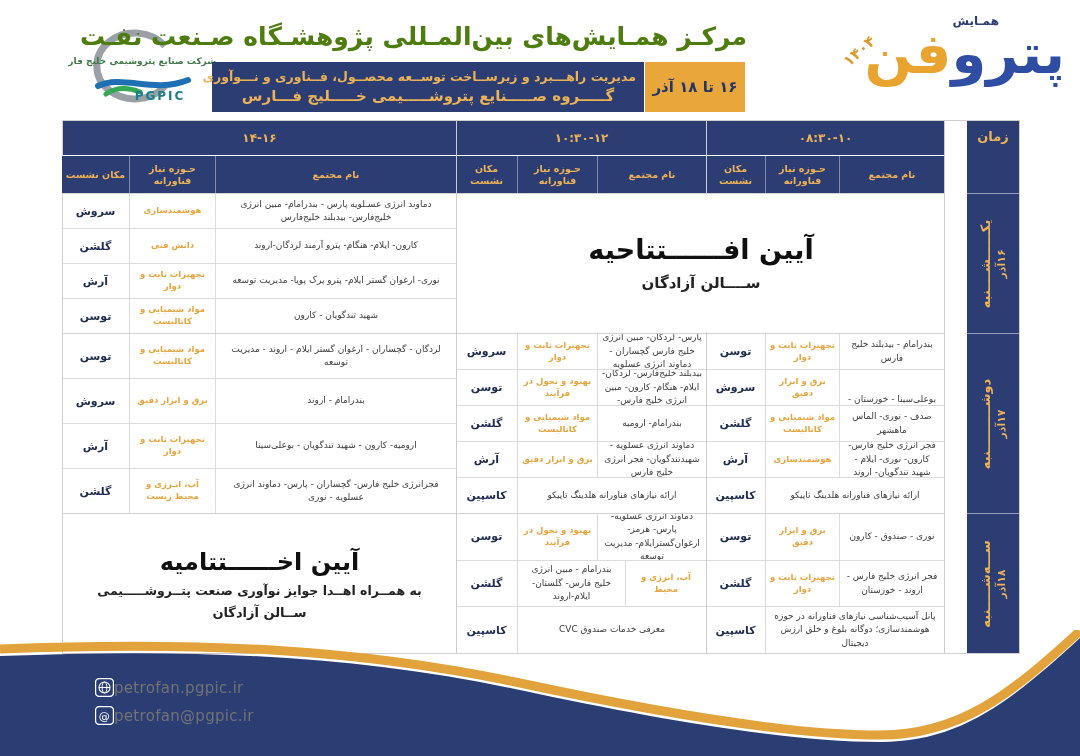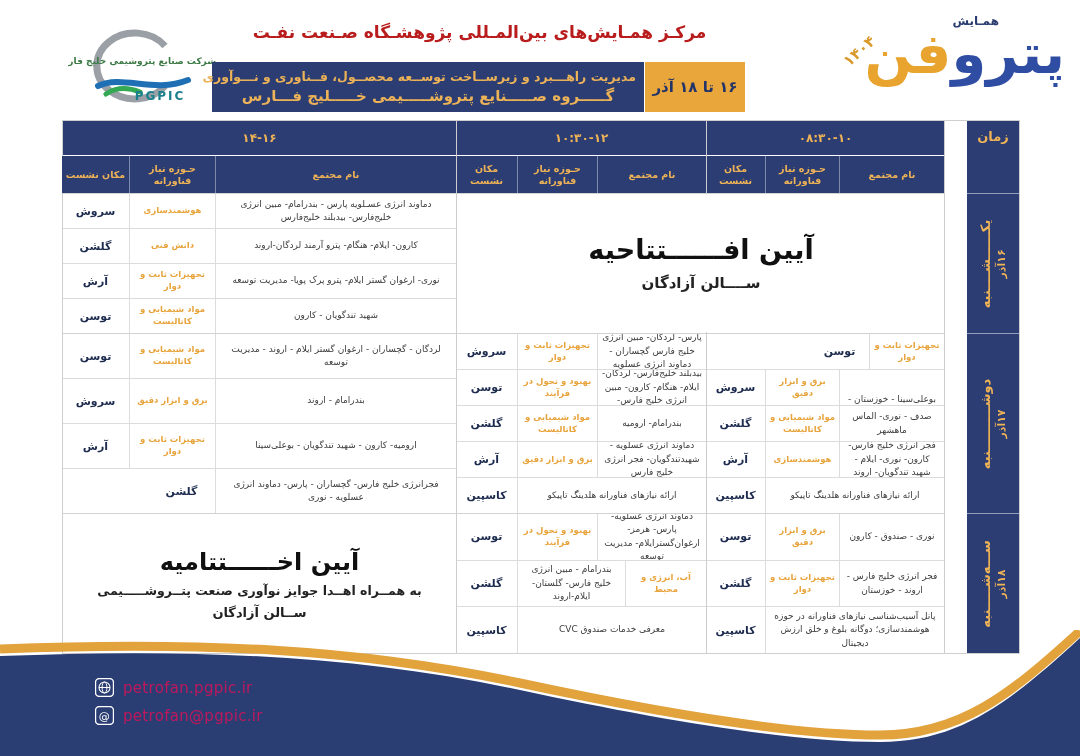--- a/index.html
+++ b/index.html
@@ -1,20 +1,20 @@
 <!DOCTYPE html>
 <html lang="fa"><head>
 <meta charset="utf-8">
 <style>
   html,body{margin:0;padding:0;background:#fff;}
   .page{position:relative;width:1080px;height:756px;background:#ffffff;overflow:hidden;
         font-family:"DejaVu Sans",sans-serif;}
   
-  .title{position:absolute;left:212px;top:22px;width:535px;text-align:center;
-         font-size:17px;font-weight:bold;color:#b91c1c;direction:rtl;white-space:nowrap;}
+  .title{position:absolute;left:212px;top:22px;width:535px;
+         font-size:25px;font-weight:bold;color:#4d7c0f;direction:rtl;white-space:nowrap;}
   .band{position:absolute;left:212px;top:62px;width:432px;height:50px;background:#2b3d72;
         color:#ecb258;direction:rtl;display:flex;flex-direction:column;justify-content:center;
         gap:3px;text-align:center;font-weight:bold;box-sizing:border-box;padding:0 8px;}
   .band-l1{font-size:12.5px;white-space:nowrap;}
   .band-l2{font-size:15px;white-space:nowrap;}
   .badge{position:absolute;left:645px;top:62px;width:100px;height:50px;background:#e9a63b;
          color:#233568;display:flex;align-items:center;justify-content:center;
          font-size:15px;font-weight:bold;direction:rtl;}
   .brandbox{position:absolute;left:835px;top:0;width:240px;height:118px;}
   .fair{position:absolute;top:14px;right:76px;font-size:12px;font-weight:bold;color:#2b3c70;}
@@ -57,21 +57,21 @@
   .clostitle{font-size:24px;font-weight:bold;color:#101010;direction:rtl;}
   .clossub{font-size:12.5px;font-weight:bold;color:#222;direction:rtl;}
   .closhall{font-size:13px;font-weight:bold;color:#222;direction:rtl;}
   .ceremony{position:absolute;background:#fff;display:flex;flex-direction:column;
             align-items:center;justify-content:center;gap:9px;}
   .certitle{font-size:27px;font-weight:bold;color:#101010;direction:rtl;}
   .cerhall{font-size:15px;font-weight:bold;color:#222;direction:rtl;}
   
   .wave{position:absolute;left:0;bottom:0;width:1080px;height:126px;}
   .contacts{position:absolute;left:95px;top:678px;display:flex;flex-direction:column;gap:9px;}
-  .contact{display:flex;align-items:center;gap:9px;color:#be185d;font-size:15px;letter-spacing:.3px;}
+  .contact{display:flex;align-items:center;color:#737373;font-size:15px;letter-spacing:.3px;}
 </style>
 </head>
 <body>
 
 <div class="page">
 
   <div class="pgpicbox">
     <svg width="148" height="92" viewBox="0 0 148 92">
       <path d="M97,22 A38,33 0 1 0 97,62" fill="none" stroke="#9aa0a6" stroke-width="7"></path>
       <path d="M30,62 C55,50 85,70 120,56" fill="none" stroke="#1f6fb5" stroke-width="6" stroke-linecap="round"></path>
@@ -123,20 +123,21 @@
           <span class="ltr">۰۸:۳۰-۱۰</span>
         </div>
         <div class="subrow" style="height: 38px;">
           <div class="navy subhead" style="width: 104px;">نام مجتمع</div>
           <div class="navy subhead" style="width: 74px;">حـوزه نیاز فناورانه</div>
           <div class="navy subhead" style="width: 60px;">مکان نشست</div>
         </div>
         <div class="sec" style="height: 140px;"></div>
         <div class="sec" style="height: 180px;">
           <div class="row">
+            <div class="cell namecell" style="width: 104px;">بندرامام - بیدبلند خلیج فارس</div>
             <div class="cell needcell" style="width: 74px;">تجهیزات ثابت و دوار</div>
             <div class="cell seatcell" style="width: 60px;">توسن</div>
           </div>
           <div class="row">
             <div class="cell namecell" style="width: 104px; margin-top: 24px;">الماس ماهشهر- بوعلی‌سینا - خوزستان - مبین انرژی خلیج فارس</div>
             <div class="cell needcell" style="width: 74px;">برق و ابزار دقیق</div>
             <div class="cell seatcell" style="width: 60px;">سروش</div>
           </div>
           <div class="row">
             <div class="cell namecell" style="width: 104px;">صدف - نوری- الماس ماهشهر</div>
@@ -265,20 +266,21 @@
             <div class="cell needcell" style="width: 86px;">برق و ابزار دقیق</div>
             <div class="cell seatcell" style="width: 68px;">سروش</div>
           </div>
           <div class="row">
             <div class="cell namecell" style="width: 240px;">ارومیه- کارون - شهید تندگویان - بوعلی‌سینا</div>
             <div class="cell needcell" style="width: 86px;">تجهیزات ثابت و دوار</div>
             <div class="cell seatcell" style="width: 68px;">آرش</div>
           </div>
           <div class="row">
             <div class="cell namecell" style="width: 240px;">فجرانرژی خلیج فارس- گچساران - پارس- دماوند انرژی عسلویه - نوری</div>
+            <div class="cell needcell" style="width: 86px;">آب، انـرژی و محیط زیست</div>
             <div class="cell seatcell" style="width: 68px;">گلشن</div>
           </div>
         </div>
         <div class="sec closingsec" style="height: 140px;">
           <div class="clostitle">آیین اخــــــتتامیه</div>
           <div class="clossub">به همــراه اهــدا جوایز نوآوری صنعت پتــروشـــــیمی</div>
           <div class="closhall">ســالن آزادگان</div>
         </div>
       </div>
       <div class="ceremony" style="right: 75px; top: 73px; width: 486px; height: 138px;">

